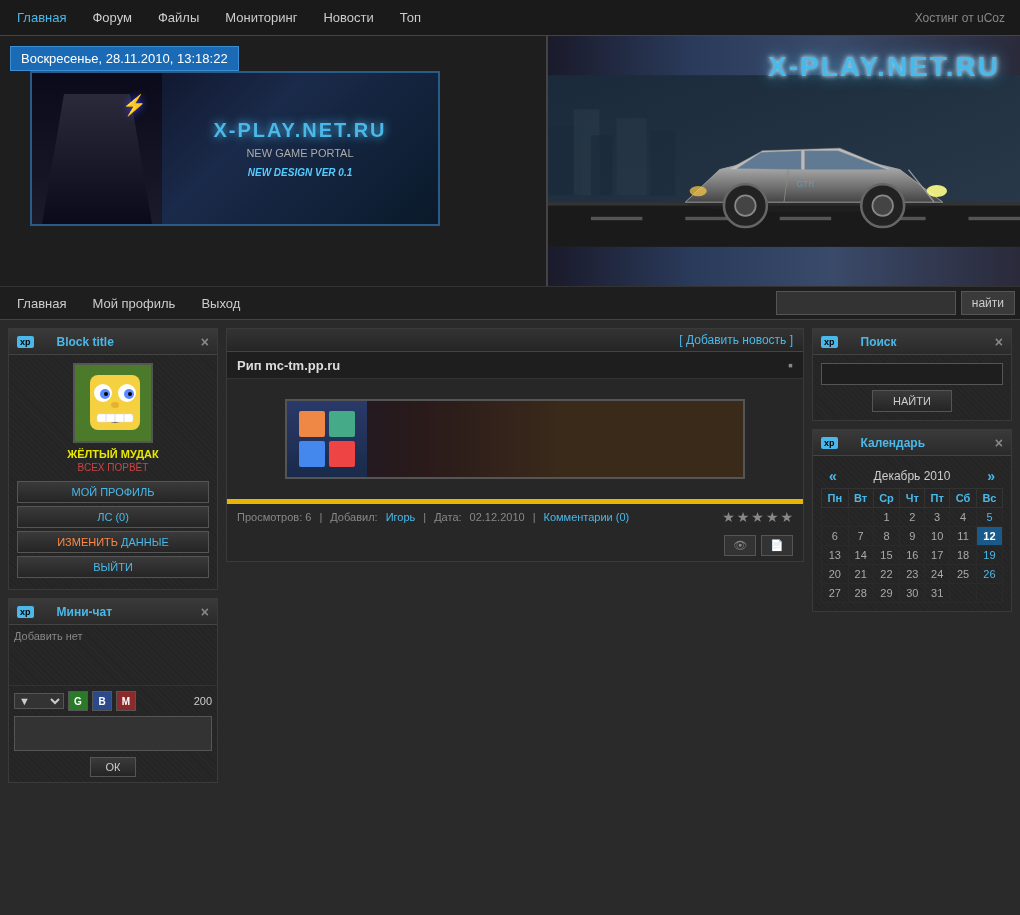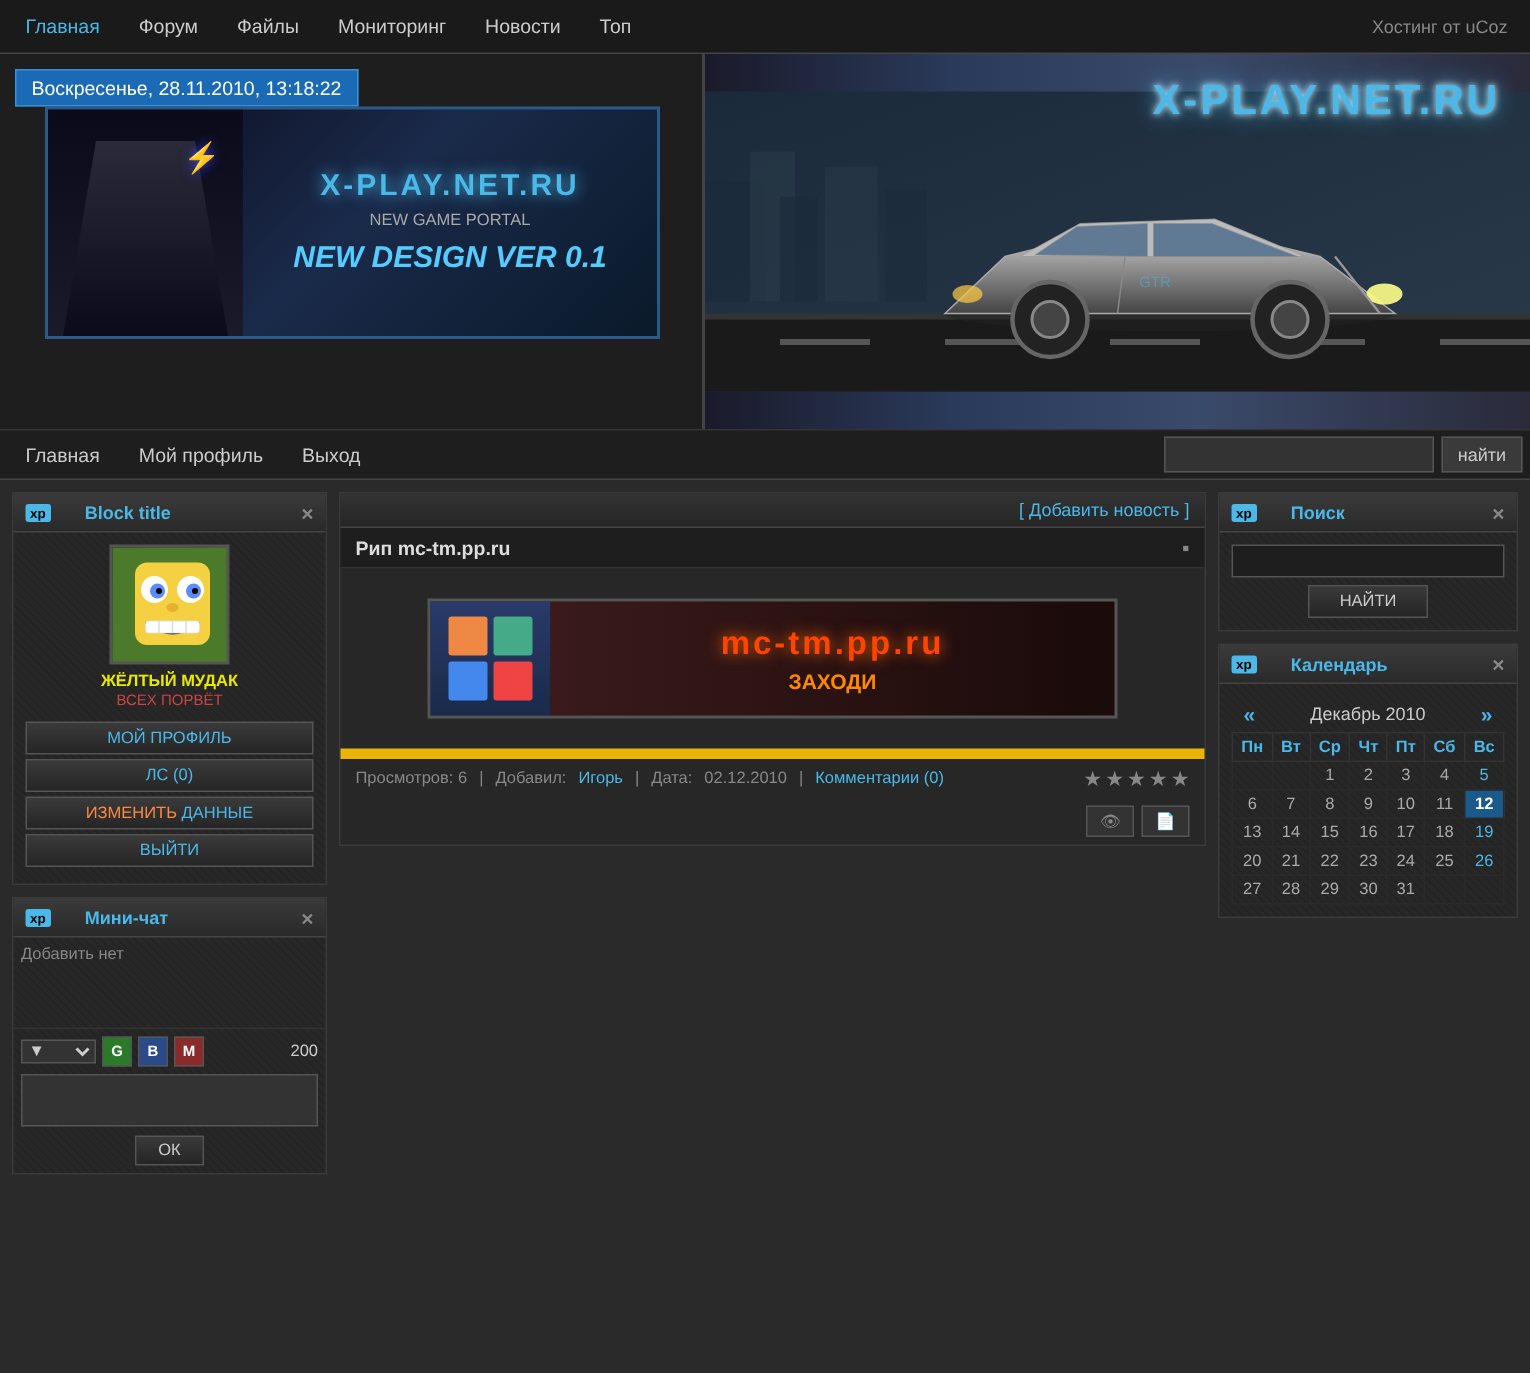--- a/index.html
+++ b/index.html
@@ -41,21 +41,21 @@
 
     
     #header {
       display: flex;
       width: 100%;
       height: 250px;
       background: #222;
       position: relative;
     }
     #header-left {
-      width: 470px;
+      width: 548px;
       height: 250px;
       background: #1e1e1e;
       border-right: 2px solid #444;
       position: relative;
       overflow: hidden;
     }
     #date-bar {
       background: #1a6ab5;
       color: #fff;
       font-size: 13px;
@@ -88,21 +88,21 @@
       text-shadow: 0 0 10px #4ab8e8;
     }
     #header-banner-sub {
       color: #aaa;
       font-size: 11px;
       text-align: center;
       margin-top: 5px;
     }
     #header-banner-new {
       color: #5cf;
-      font-size: 20px;
+      font-size: 10px;
       font-weight: bold;
       text-align: center;
       margin-top: 8px;
       font-style: italic;
     }
     #header-right {
       flex: 1;
       height: 250px;
       background: linear-gradient(90deg, #1a1a2a 0%, #2a3a5a 30%, #3a4a6a 60%, #2a2a3a 100%);
       position: relative;
@@ -415,21 +415,21 @@
     .news-banner-sub {
       color: #ff8800;
       font-size: 14px;
       font-weight: bold;
       margin-top: 4px;
     }
     .news-info-bar {
       padding: 5px 10px;
       color: #888;
       font-size: 11px;
-      border-top: 7px solid #eab308;
+      border-top: 5px solid #eab308;
       display: flex;
       align-items: center;
       justify-content: space-between;
       text-align: center;
     }
     .news-info-left { display: flex; gap: 8px; align-items: center; }
     .news-info-link { color: #4ab8e8; text-decoration: none; }
     .news-stars {
       display: flex;
       gap: 2px;
@@ -723,26 +723,20 @@
         <div class="news-banner">
           <div class="news-banner-inner">
 
             <div class="news-banner-left">
               <svg width="60" height="60" viewBox="0 0 60 60">
                 <rect x="2" y="2" width="26" height="26" fill="#e84" rx="2"></rect>
                 <rect x="32" y="2" width="26" height="26" fill="#4a8" rx="2"></rect>
                 <rect x="2" y="32" width="26" height="26" fill="#48e" rx="2"></rect>
                 <rect x="32" y="32" width="26" height="26" fill="#e44" rx="2"></rect>
               </svg>
-            </div>
-            <div class="news-banner-right">
-              <div>
-                <div class="news-banner-logo">mc-tm.pp.ru</div>
-                <div class="news-banner-sub">ЗАХОДИ</div>
-              </div>
             </div>
           </div>
         </div>
       </div>
       <div class="news-info-bar">
         <div class="news-info-left">
           <span>Просмотров: 6</span>
           <span>|</span>
           <span>Добавил:</span>
           <a class="news-info-link">Игорь</a>

